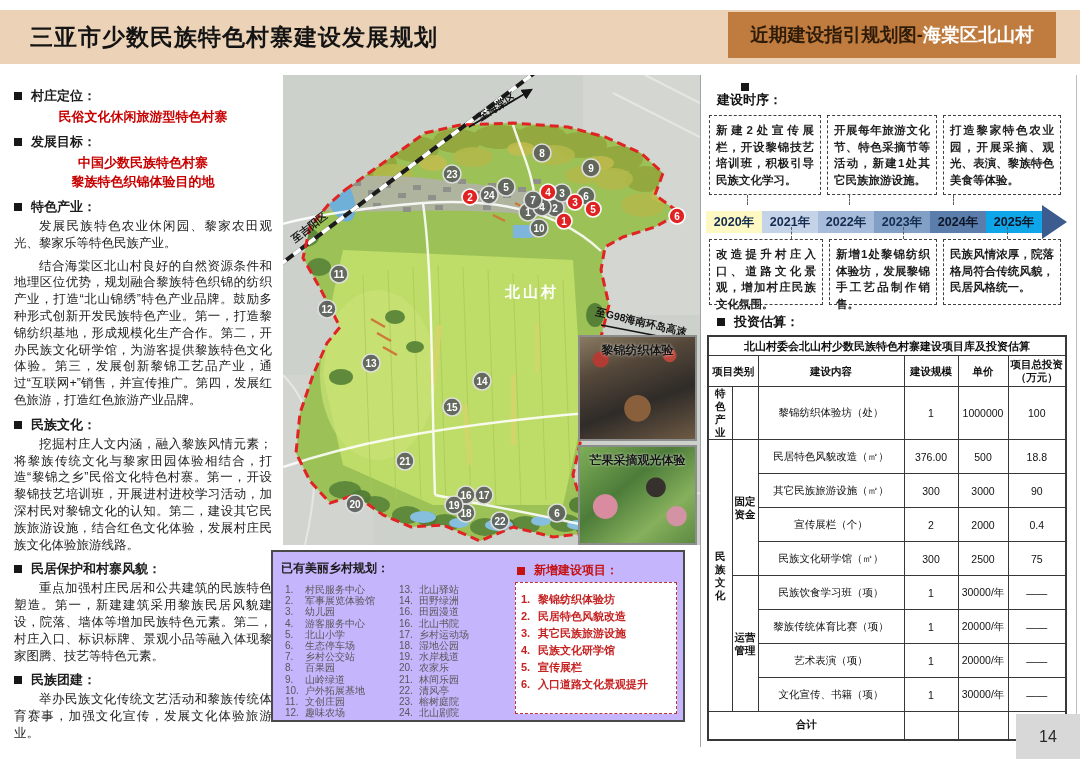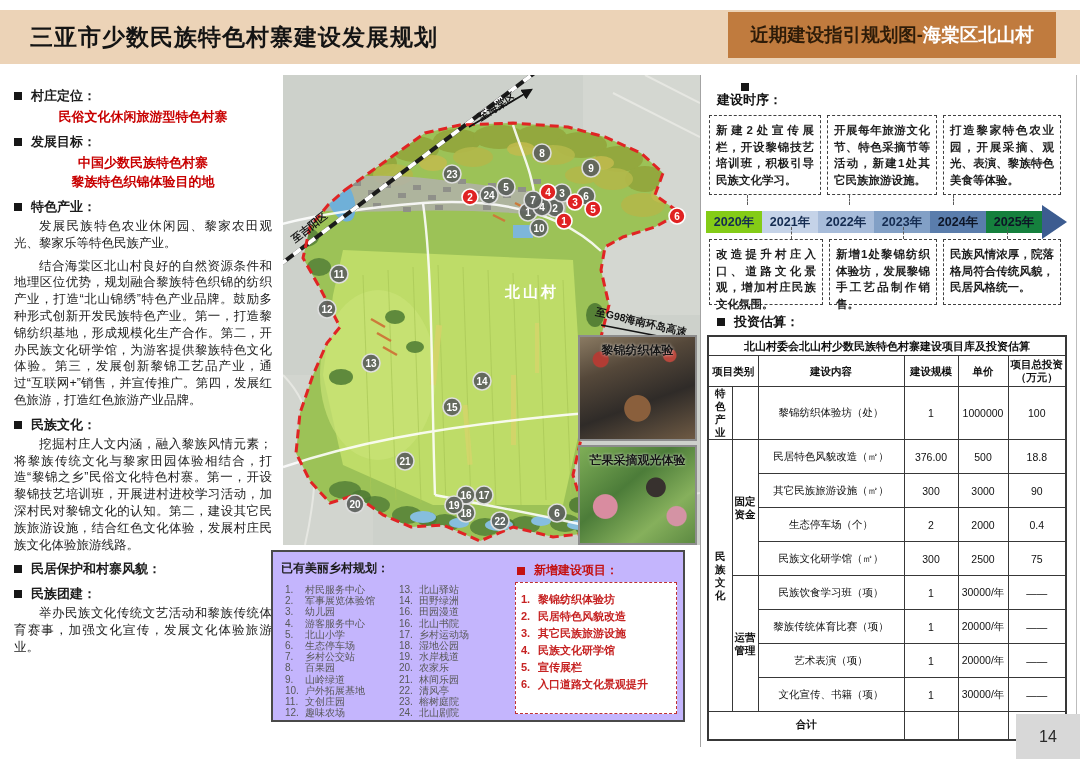--- a/index.html
+++ b/index.html
@@ -67,26 +67,26 @@
   
   .right-panel{position:absolute;left:700px;top:75px;width:380px;height:672px;
     border-left:1px solid #a3a3a3;}
   .edge-line{position:absolute;left:1076px;top:75px;height:648px;width:0;border-left:1px solid #bdbdbd;}
   .rp-h{position:absolute;display:flex;align-items:center;font-size:13px;font-weight:bold;color:#111;}
   .dash-box{position:absolute;box-sizing:border-box;border:1.6px dashed #3f3f3f;background:#fff;
     padding:6px 6px;font-size:11.5px;font-weight:600;color:#1e1e1e;line-height:16.5px;text-align:justify;}
   .vconn{position:absolute;width:0;border-left:1.6px dashed #5a5a5a;}
   .tl{position:absolute;left:5px;top:130px;display:flex;align-items:center;}
   .yr{width:56px;height:22px;line-height:22px;text-align:center;font-size:12.5px;font-weight:600;color:#142b50;}
-  .yr:nth-child(1){background:#84cc16;}
+  .yr:nth-child(1){background:#fef9c3;}
   .yr:nth-child(2){background:#c5d3e8;}
   .yr:nth-child(3){background:#a7bcda;}
   .yr:nth-child(4){background:#82a0c6;}
   .yr:nth-child(5){background:#5a7dac;}
-  .yr:nth-child(6){background:#15803d;color:#0d1526;text-align:center;}
+  .yr:nth-child(6){background:#0ea5e9;color:#0d1526;text-align:center;}
   .yr:nth-child(5){color:#0d1526;}
   .tl-arrow{width:0;height:0;border-top:17px solid transparent;border-bottom:17px solid transparent;
     border-left:25px solid #3c5c90;}
 
   
   .inv{position:absolute;left:6px;top:260px;width:358px;border-collapse:collapse;background:#fff;
     border:2px solid #383838;table-layout:fixed;}
   .inv td{border:1px solid #383838;text-align:center;vertical-align:middle;
     font-size:10.5px;color:#101010;padding:0 1px;overflow:hidden;}
   .inv .tt td{font-weight:600;font-size:11px;height:18px;}
@@ -135,20 +135,21 @@
     <div class="sec-h">
       <span class="sq"></span>
       <span>民族文化：</span>
     </div>
     <p class="para">挖掘村庄人文内涵，融入黎族风情元素；将黎族传统文化与黎家田园体验相结合，打造“黎锦之乡”民俗文化特色村寨。第一，开设黎锦技艺培训班，开展进村进校学习活动，加深村民对黎锦文化的认知。第二，建设其它民族旅游设施，结合红色文化体验，发展村庄民族文化体验旅游线路。</p>
 
     <div class="sec-h">
       <span class="sq"></span>
       <span>民居保护和村寨风貌：</span>
     </div>
+    <p class="para">重点加强村庄民居和公共建筑的民族特色塑造。第一，新建建筑采用黎族民居风貌建设，院落、墙体等增加民族特色元素。第二，村庄入口、标识标牌、景观小品等融入体现黎家图腾、技艺等特色元素。</p>
 
     <div class="sec-h">
       <span class="sq"></span>
       <span>民族团建：</span>
     </div>
     <p class="para">举办民族文化传统文艺活动和黎族传统体育赛事，加强文化宣传，发展文化体验旅游业。</p>
   </div>
 
   <div class="map">
     <svg width="417" height="470" viewBox="0 0 417 470">
@@ -540,21 +541,21 @@
           <td>500</td>
           <td>18.8</td>
         </tr>
         <tr class="dr">
           <td>其它民族旅游设施（㎡）</td>
           <td>300</td>
           <td>3000</td>
           <td>90</td>
         </tr>
         <tr class="dr">
-          <td>生态停车场（个）</td>
+          <td>宣传展栏（个）</td>
           <td>2</td>
           <td>2000</td>
           <td>0.4</td>
         </tr>
         <tr class="dr">
           <td>民族文化研学馆（㎡）</td>
           <td>300</td>
           <td>2500</td>
           <td>75</td>
         </tr>

